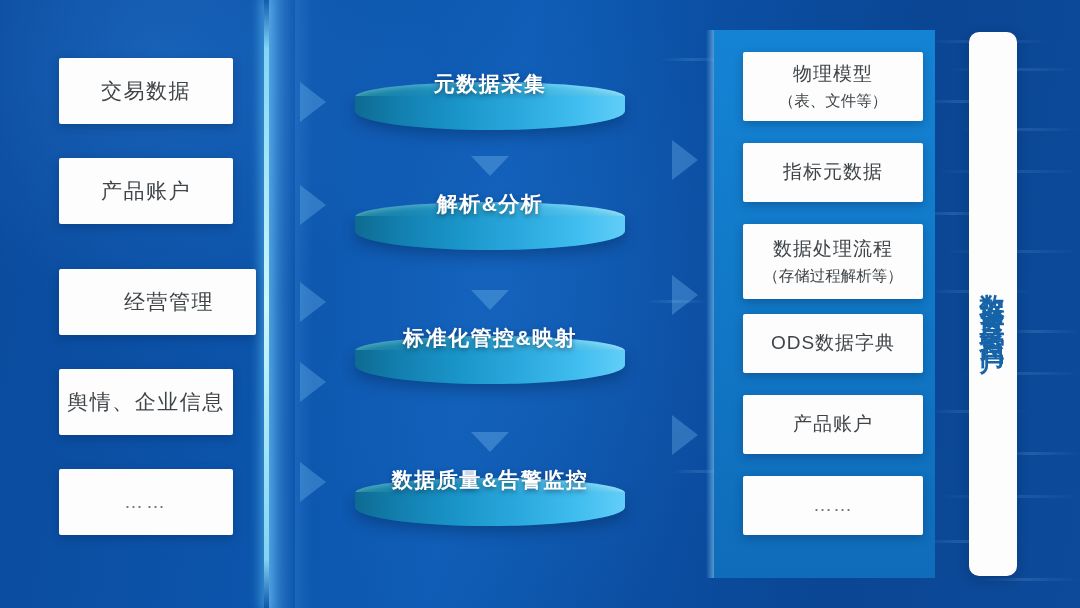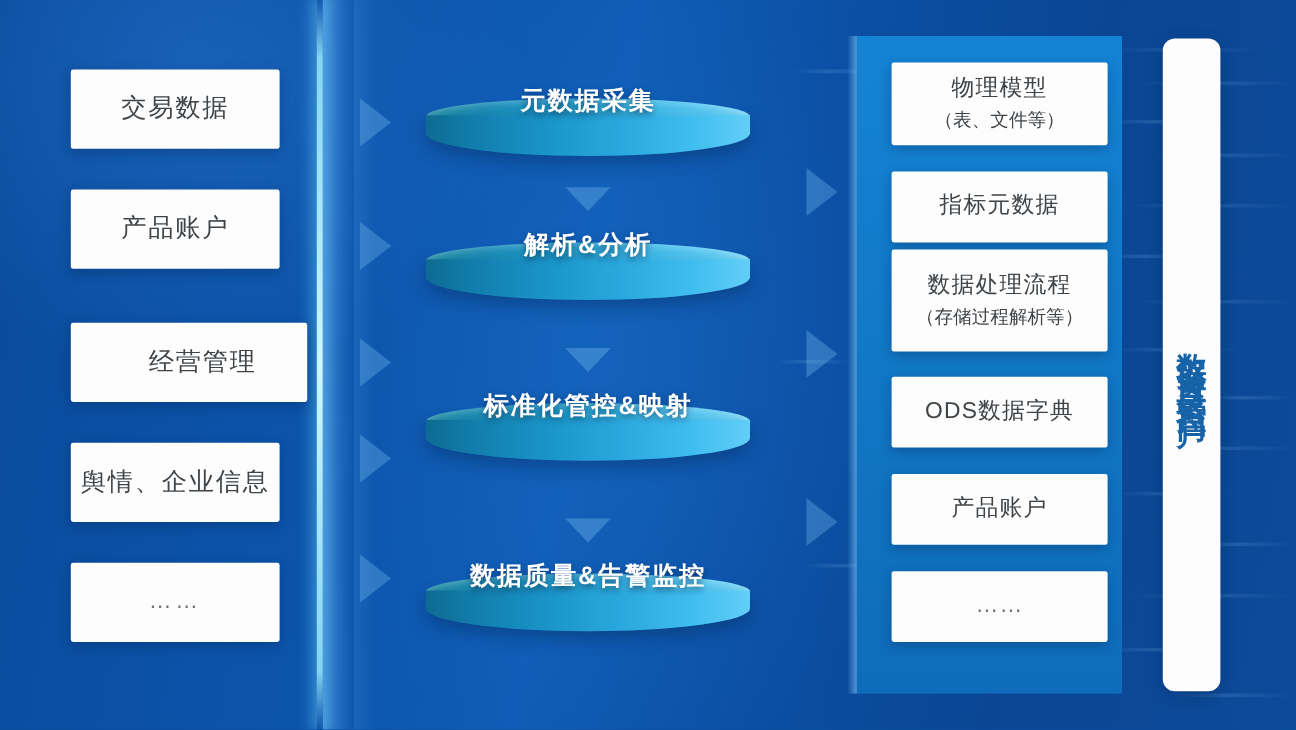--- a/index.html
+++ b/index.html
@@ -227,21 +227,21 @@
   <div class="arrow-r" style="left:672px;top:415px;"></div>
 
   <div class="col-right">
     <div class="card" style="top:52px;height:69px;">
       <div class="l1">物理模型</div>
       <div class="l2">（表、文件等）</div>
     </div>
     <div class="card" style="top:143px;height:59px;">
       <div class="l1">指标元数据</div>
     </div>
-    <div class="card" style="top:208px;height:85px;">
+    <div class="card" style="top:224px;height:75px;">
       <div class="l1">数据处理流程</div>
       <div class="l2">（存储过程解析等）</div>
     </div>
     <div class="card" style="top:314px;height:59px;">
       <div class="l1">ODS数据字典</div>
     </div>
     <div class="card" style="top:395px;height:59px;">
       <div class="l1">产品账户</div>
     </div>
     <div class="card dots" style="top:476px;height:59px;">

